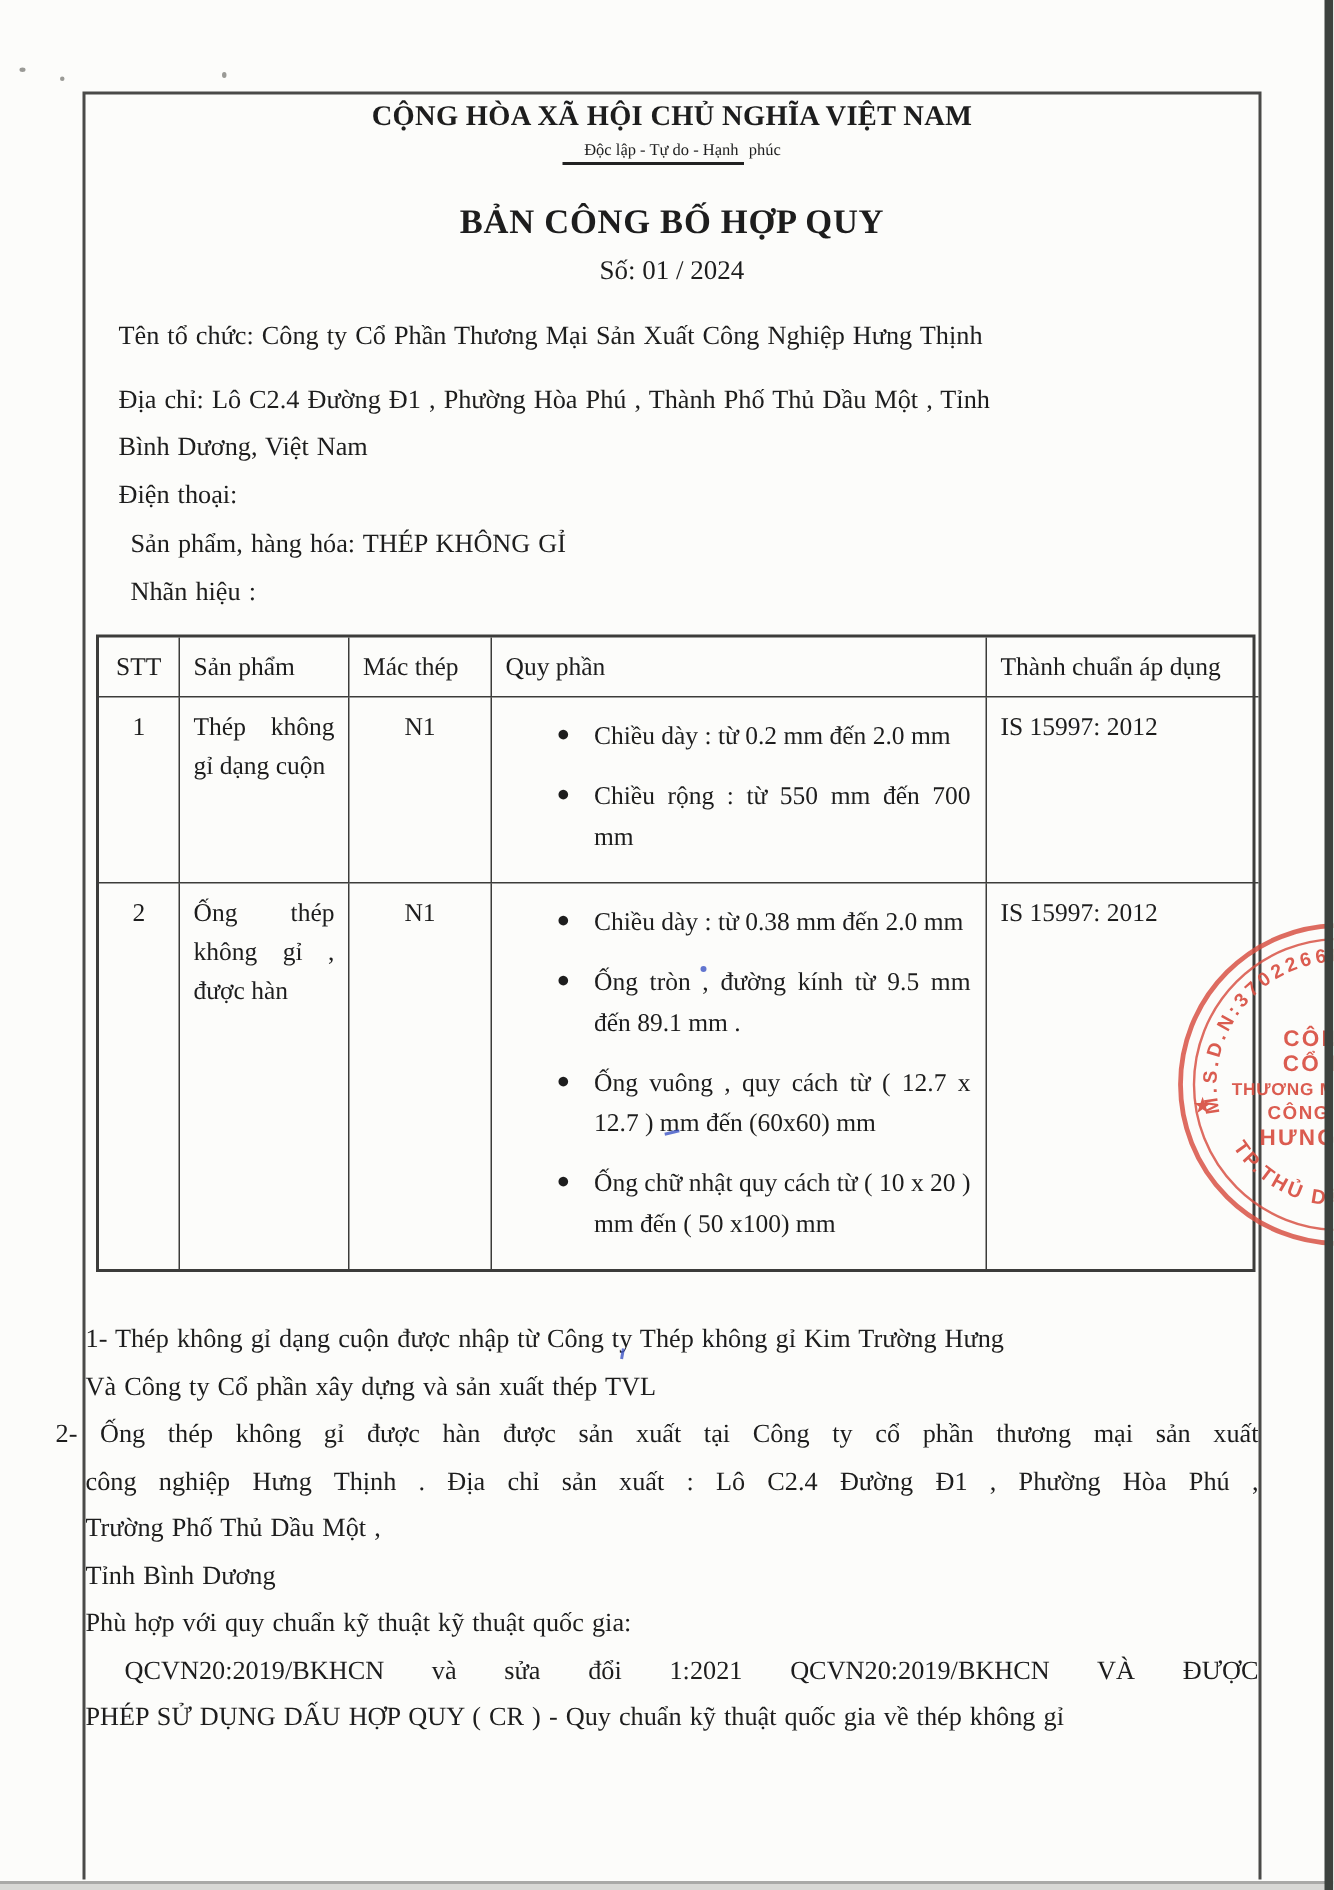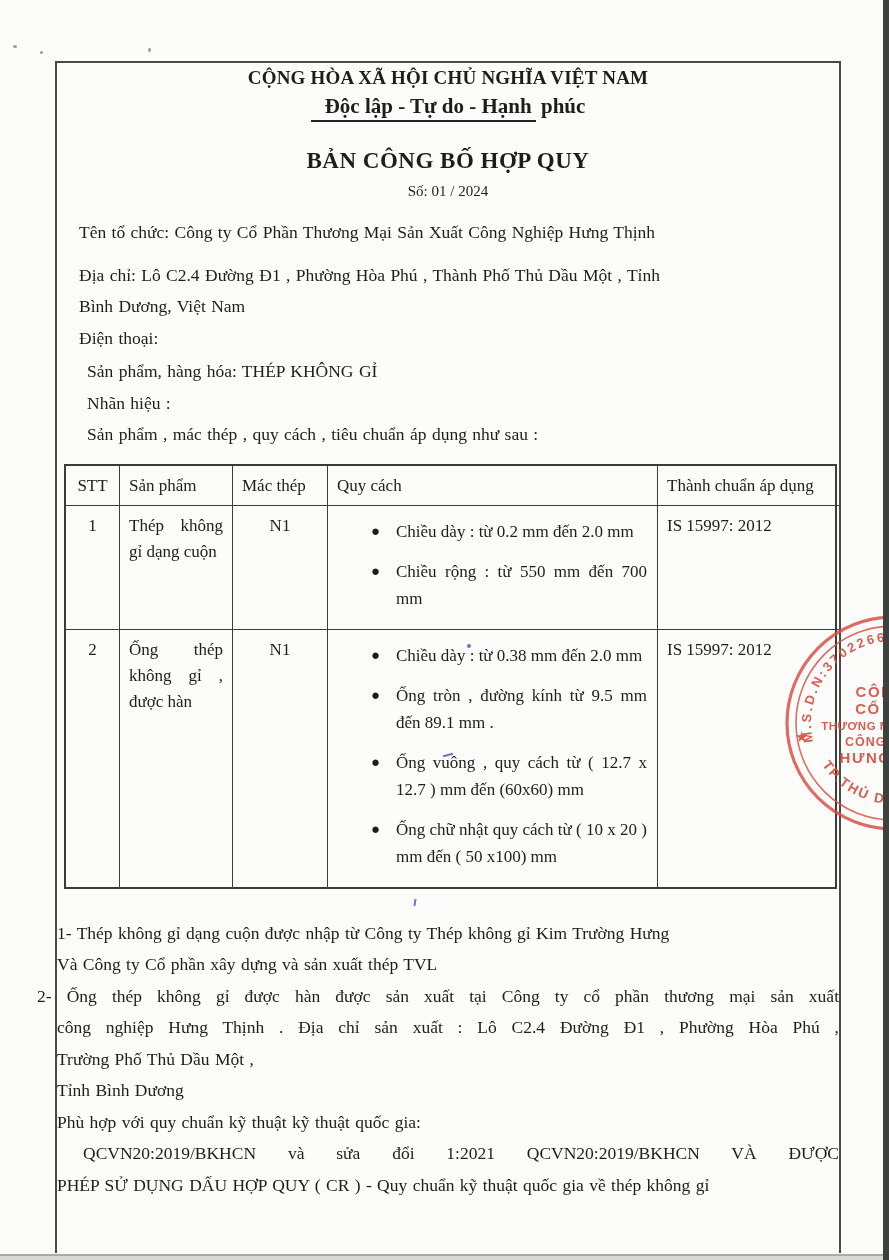--- a/index.html
+++ b/index.html
@@ -19,24 +19,24 @@
 
   
   .page{
     position:absolute; left:55px; top:61px; width:786px; height:1240px;
     border:2px solid #4a4a48; box-sizing:border-box; z-index:3;
     padding:2px 0 0 0;
   }
 
   .center{text-align:center;}
   .nat-title{font-size:19px; font-weight:bold; letter-spacing:.2px; margin-top:2px;}
-  .motto{font-size:21px; font-weight:bold; margin-top:5px;}
+  .motto{font-size:11px; font-weight:normal; margin-top:5px;}
   .motto .u{border-bottom:2px solid #222; padding:0 4px 2px 14px;}
   .doc-title{font-size:23px; font-weight:bold; letter-spacing:.5px; margin-top:29px;}
-  .doc-num{font-size:15px; margin-top:9px;}
+  .doc-num{font-size:18px; margin-top:9px;}
 
   .body-text{font-size:17.5px; line-height:31.5px; word-spacing:1px;}
   .p-org{margin:17px 0 0 22px;}
   .p-addr{margin:0 14px 0 22px;}
   .p-phone{margin:0 0 0 22px;}
   .p-prod{margin:1px 0 0 30px;}
   .p-brand{margin:0 0 0 30px;}
   .p-intro{margin:0 0 0 30px;}
   b.prod{font-weight:normal;}
 
@@ -101,29 +101,28 @@
     <div class="center doc-title">BẢN CÔNG BỐ HỢP QUY</div>
     <div class="center doc-num">Số: 01 / 2024</div>
 
     <div class="body-text">
       <p class="p-org" style="margin-bottom:11px;">Tên tổ chức: Công ty Cổ Phần Thương Mại Sản Xuất Công Nghiệp Hưng Thịnh</p>
       <p class="p-addr" style="margin-top:0;margin-bottom:0;"><span>Địa chỉ: Lô C2.4 Đường Đ1 , Phường Hòa Phú , Thành Phố Thủ Dầu Một , Tỉnh</span><br>
         <span>Bình Dương, Việt Nam</span></p>
       <p class="p-phone" style="margin-top:0;margin-bottom:0;">Điện thoại:</p>
       <p class="p-prod" style="margin-top:2px;margin-bottom:0;"><span>Sản phẩm, hàng hóa: </span><b class="prod">THÉP KHÔNG GỈ</b></p>
       <p class="p-brand" style="margin-top:0;margin-bottom:0;">Nhãn hiệu :</p>
-      <p class="p-intro" style="margin-top:0;margin-bottom:0;">Sản phẩm , mác thép , quy cách , tiêu chuẩn áp dụng như sau :</p>
     </div>
 
     <div class="tbl">
       <div class="tr head">
         <div class="td c">STT</div>
         <div class="td">Sản phẩm</div>
         <div class="td">Mác thép</div>
-        <div class="td">Quy cách</div>
+        <div class="td">Quy phần</div>
         <div class="td">Thành chuẩn áp dụng</div>
       </div>
 
       <div class="tr r1">
         <div class="td c">1</div>
         <div class="td just">Thép không gỉ dạng cuộn</div>
         <div class="td c">N1</div>
         <div class="td qc-cell">
           <div class="qc">
               <span class="qc-dot">●</span>

